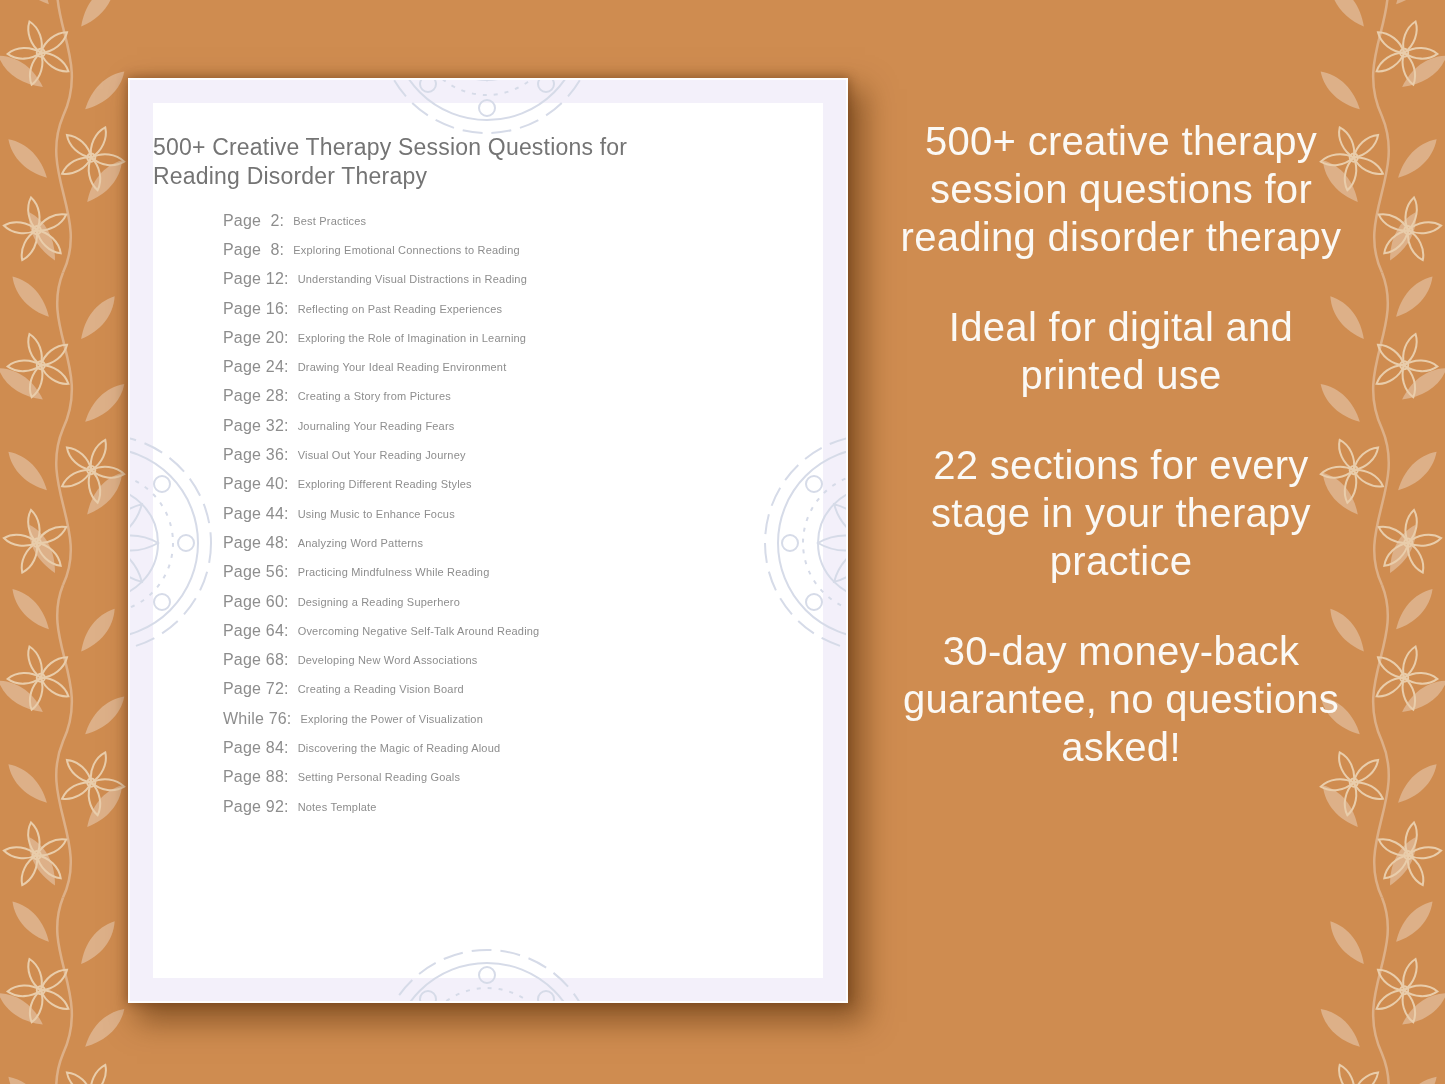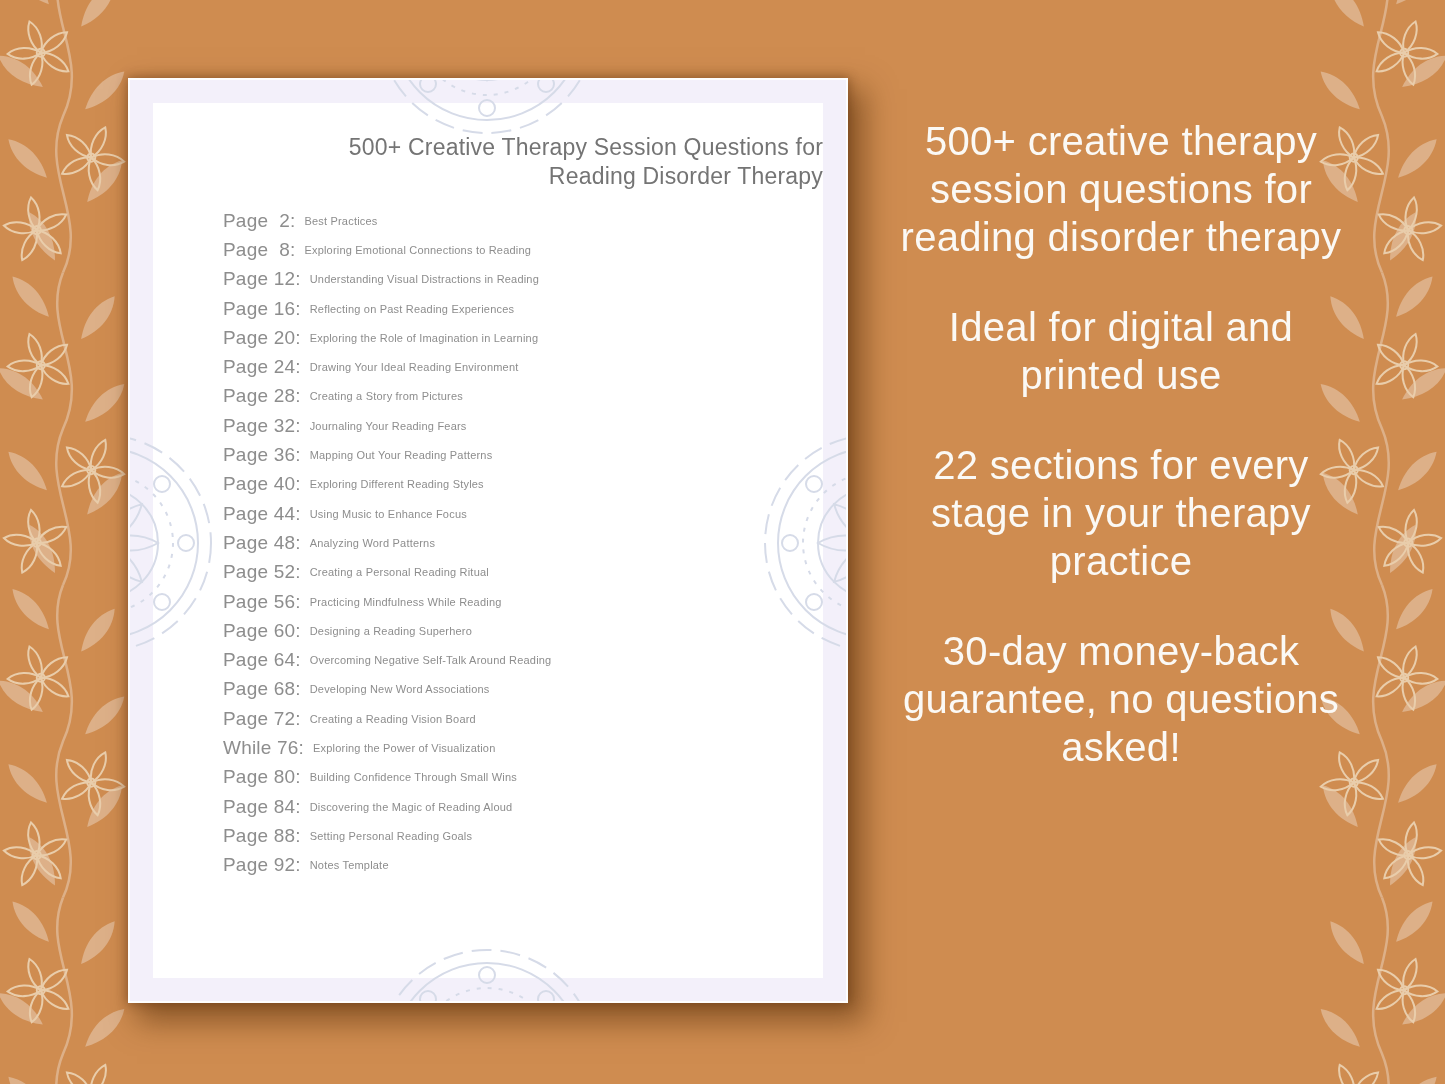--- a/index.html
+++ b/index.html
@@ -37,33 +37,33 @@
   }
   .card-clip{position:absolute;inset:0;overflow:hidden;}
   .page{position:absolute;left:23px;top:23px;right:23px;bottom:23px;background:var(--page-white);}
   .mandala{position:absolute;stroke:var(--watermark);fill:none;}
   .m-top{left:242px;top:-170px;}
   .m-bottom{left:242px;top:863px;}
   .m-left{left:-142px;top:348px;}
   .m-right{left:628px;top:348px;}
   .page-content{position:relative;z-index:2;}
   .doc-title{
-    margin-top:30px;text-align:right;
+    margin-top:30px;text-align:left;
     font-size:23px;line-height:29px;letter-spacing:.2px;
     color:var(--heading-text);font-weight:400;
   }
   .doc-title span{display:block;}
   .overview{
     margin:24px 0 0 48px;
     font-size:18.5px;line-height:25px;
     color:var(--overview-text);font-weight:400;
   }
   .toc{list-style:none;margin:15px 0 0 70px;}
   .toc li{height:29.3px;display:flex;align-items:center;}
-  .toc .pg{white-space:pre;color:var(--body-text);font-size:19px;letter-spacing:.2px;}
+  .toc .pg{white-space:pre;color:var(--body-text);font-size:16px;letter-spacing:.2px;}
   .toc .tt{margin-left:9px;color:var(--body-text);font-size:11px;letter-spacing:.2px;text-align:right;}
   
   .promo{
     position:absolute;left:897px;top:117px;width:448px;
     color:var(--promo-text);
     text-align:center;
   }
   .promo p{
     margin:0 0 42px 0;
     font-size:40px;line-height:48px;font-weight:300;letter-spacing:.3px;
@@ -180,39 +180,35 @@
           <li>
               <span class="pg">Page 28:</span>
               <span class="tt">Creating a Story from Pictures</span>
             </li>
           <li>
               <span class="pg">Page 32:</span>
               <span class="tt">Journaling Your Reading Fears</span>
             </li>
           <li>
               <span class="pg">Page 36:</span>
-              <span class="tt">Mapping Out Your Reading Patterns</span>
+              <span class="tt">Visual Out Your Reading Journey</span>
             </li>
           <li>
               <span class="pg">Page 40:</span>
               <span class="tt">Exploring Different Reading Styles</span>
             </li>
           <li>
               <span class="pg">Page 44:</span>
               <span class="tt">Using Music to Enhance Focus</span>
             </li>
           <li>
               <span class="pg">Page 48:</span>
               <span class="tt">Analyzing Word Patterns</span>
             </li>
           <li>
-              <span class="pg">Page 52:</span>
-              <span class="tt">Creating a Personal Reading Ritual</span>
-            </li>
-          <li>
               <span class="pg">Page 56:</span>
               <span class="tt">Practicing Mindfulness While Reading</span>
             </li>
           <li>
               <span class="pg">Page 60:</span>
               <span class="tt">Designing a Reading Superhero</span>
             </li>
           <li>
               <span class="pg">Page 64:</span>
               <span class="tt">Overcoming Negative Self-Talk Around Reading</span>
@@ -221,24 +217,20 @@
               <span class="pg">Page 68:</span>
               <span class="tt">Developing New Word Associations</span>
             </li>
           <li>
               <span class="pg">Page 72:</span>
               <span class="tt">Creating a Reading Vision Board</span>
             </li>
           <li>
               <span class="pg">While 76:</span>
               <span class="tt">Exploring the Power of Visualization</span>
-            </li>
-          <li>
-              <span class="pg">Page 80:</span>
-              <span class="tt">Building Confidence Through Small Wins</span>
             </li>
           <li>
               <span class="pg">Page 84:</span>
               <span class="tt">Discovering the Magic of Reading Aloud</span>
             </li>
           <li>
               <span class="pg">Page 88:</span>
               <span class="tt">Setting Personal Reading Goals</span>
             </li>
           <li>

